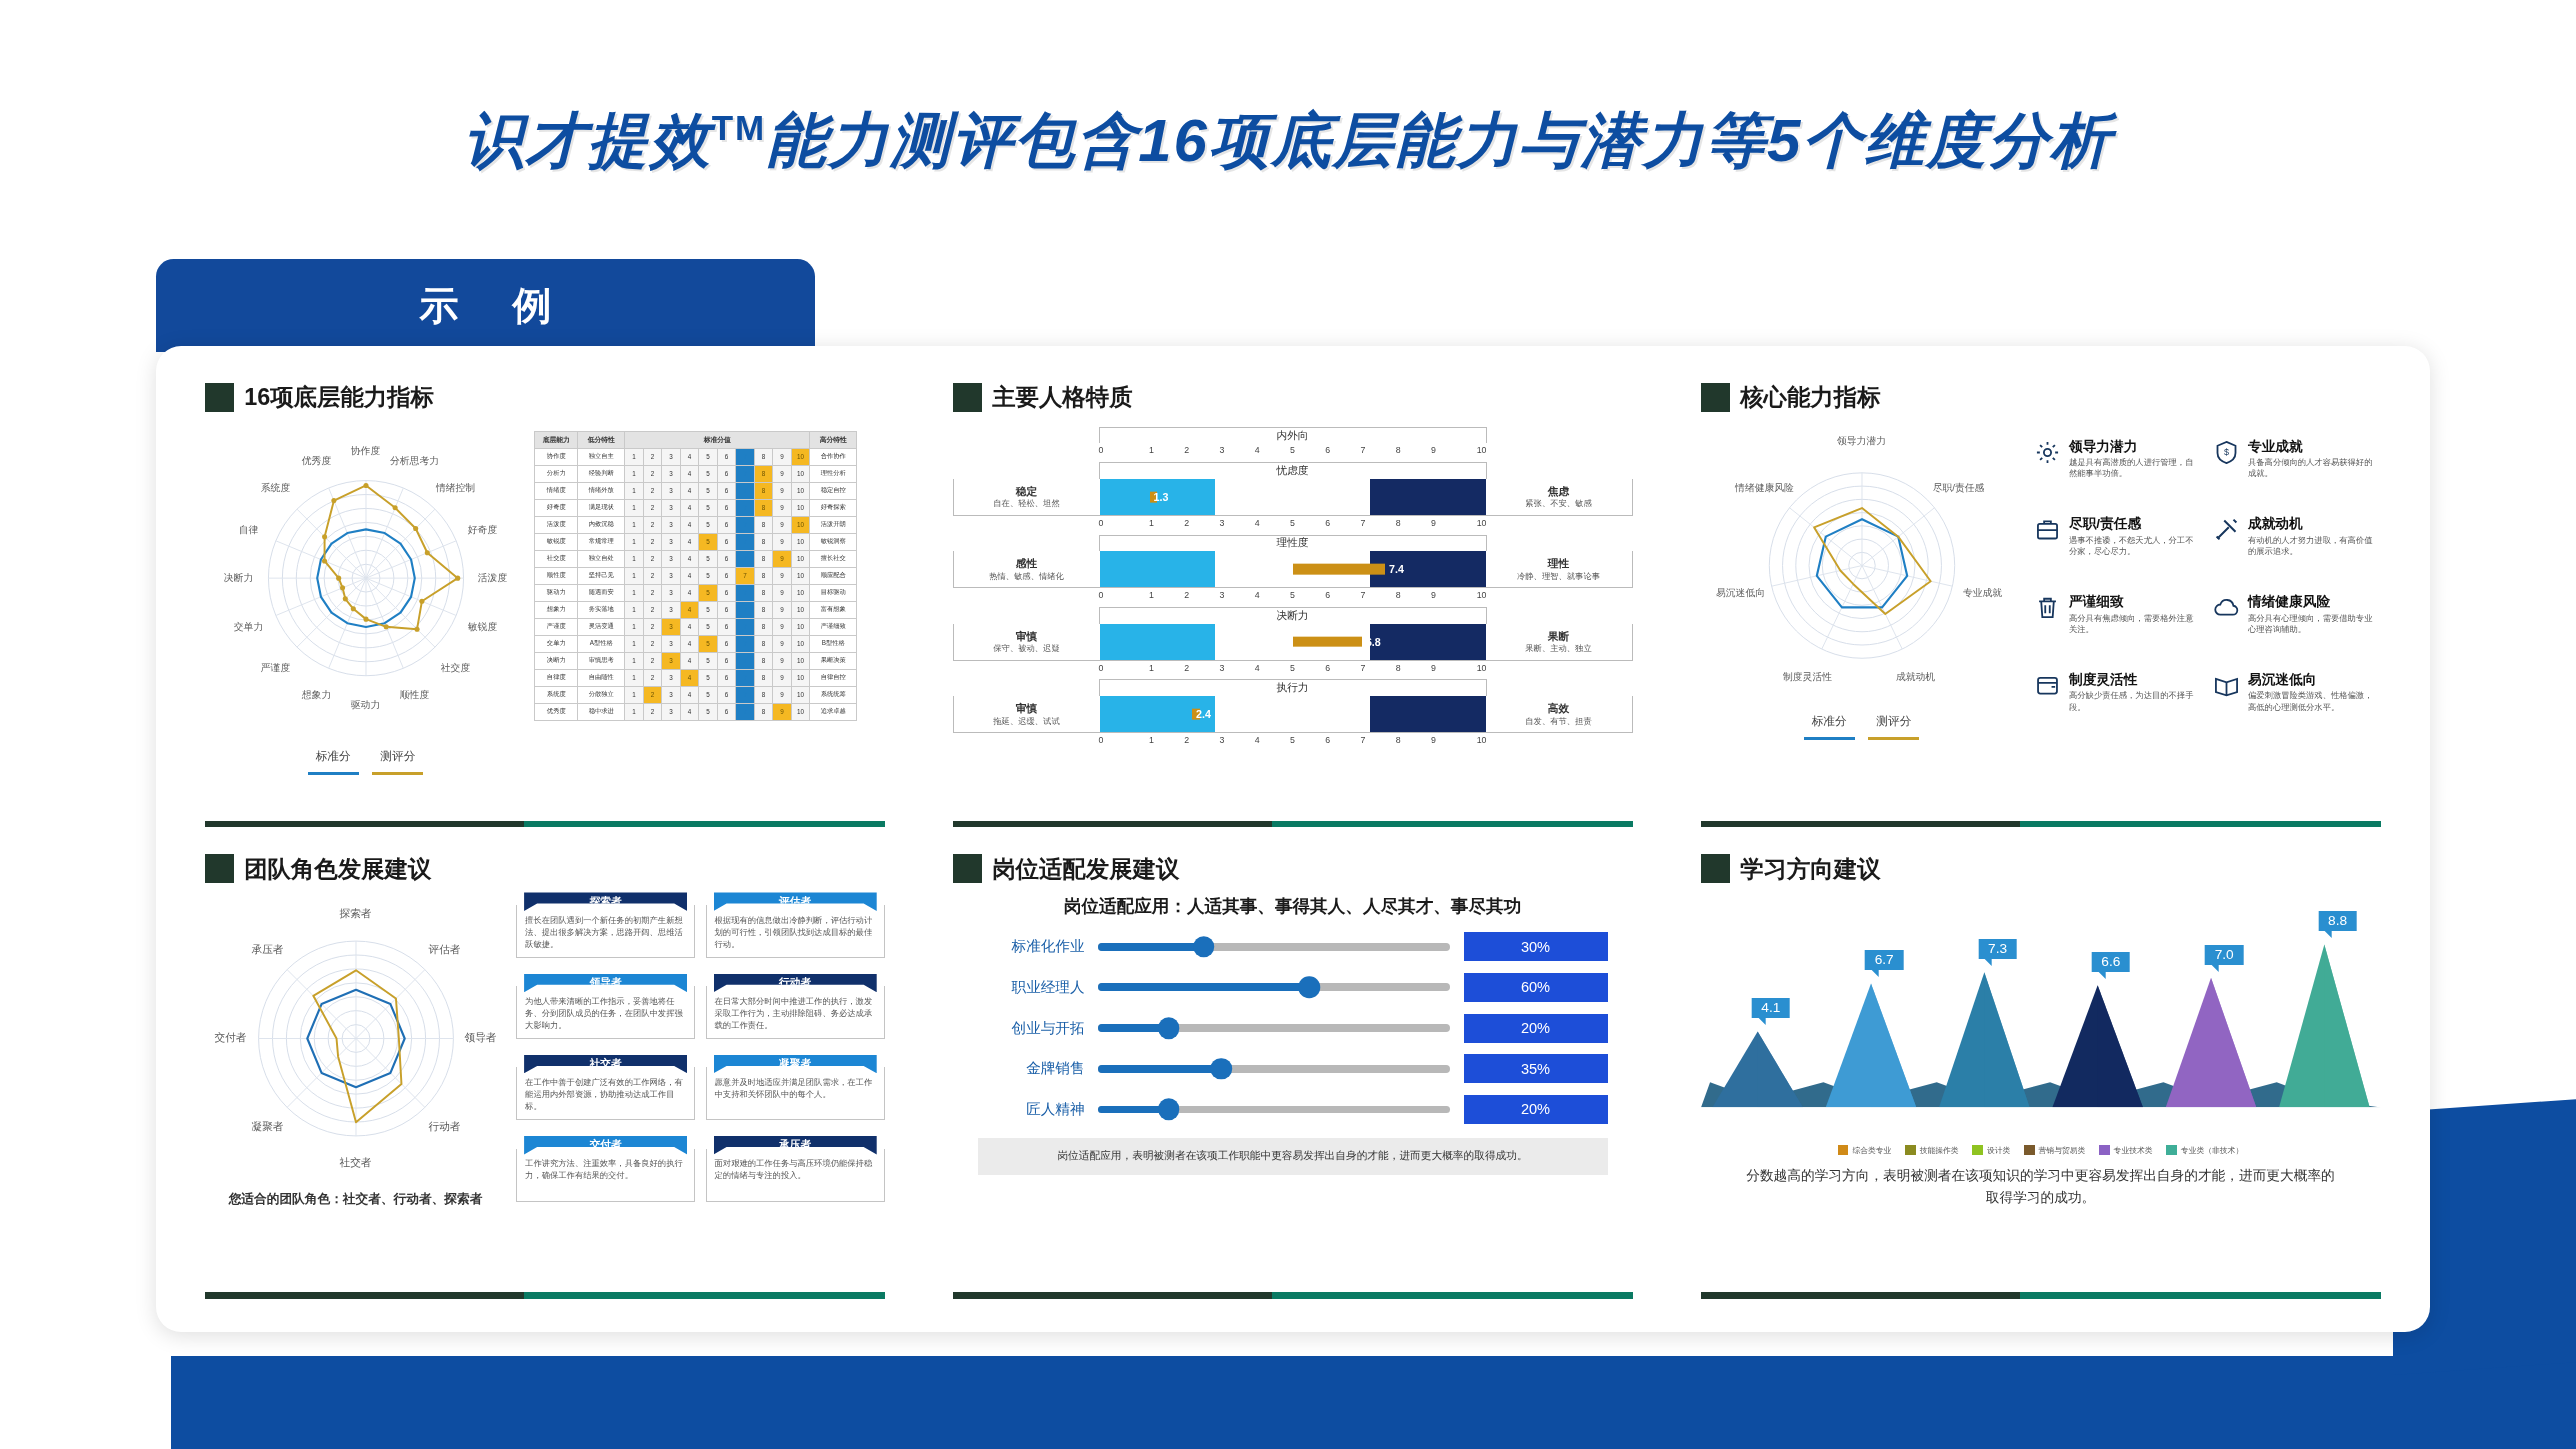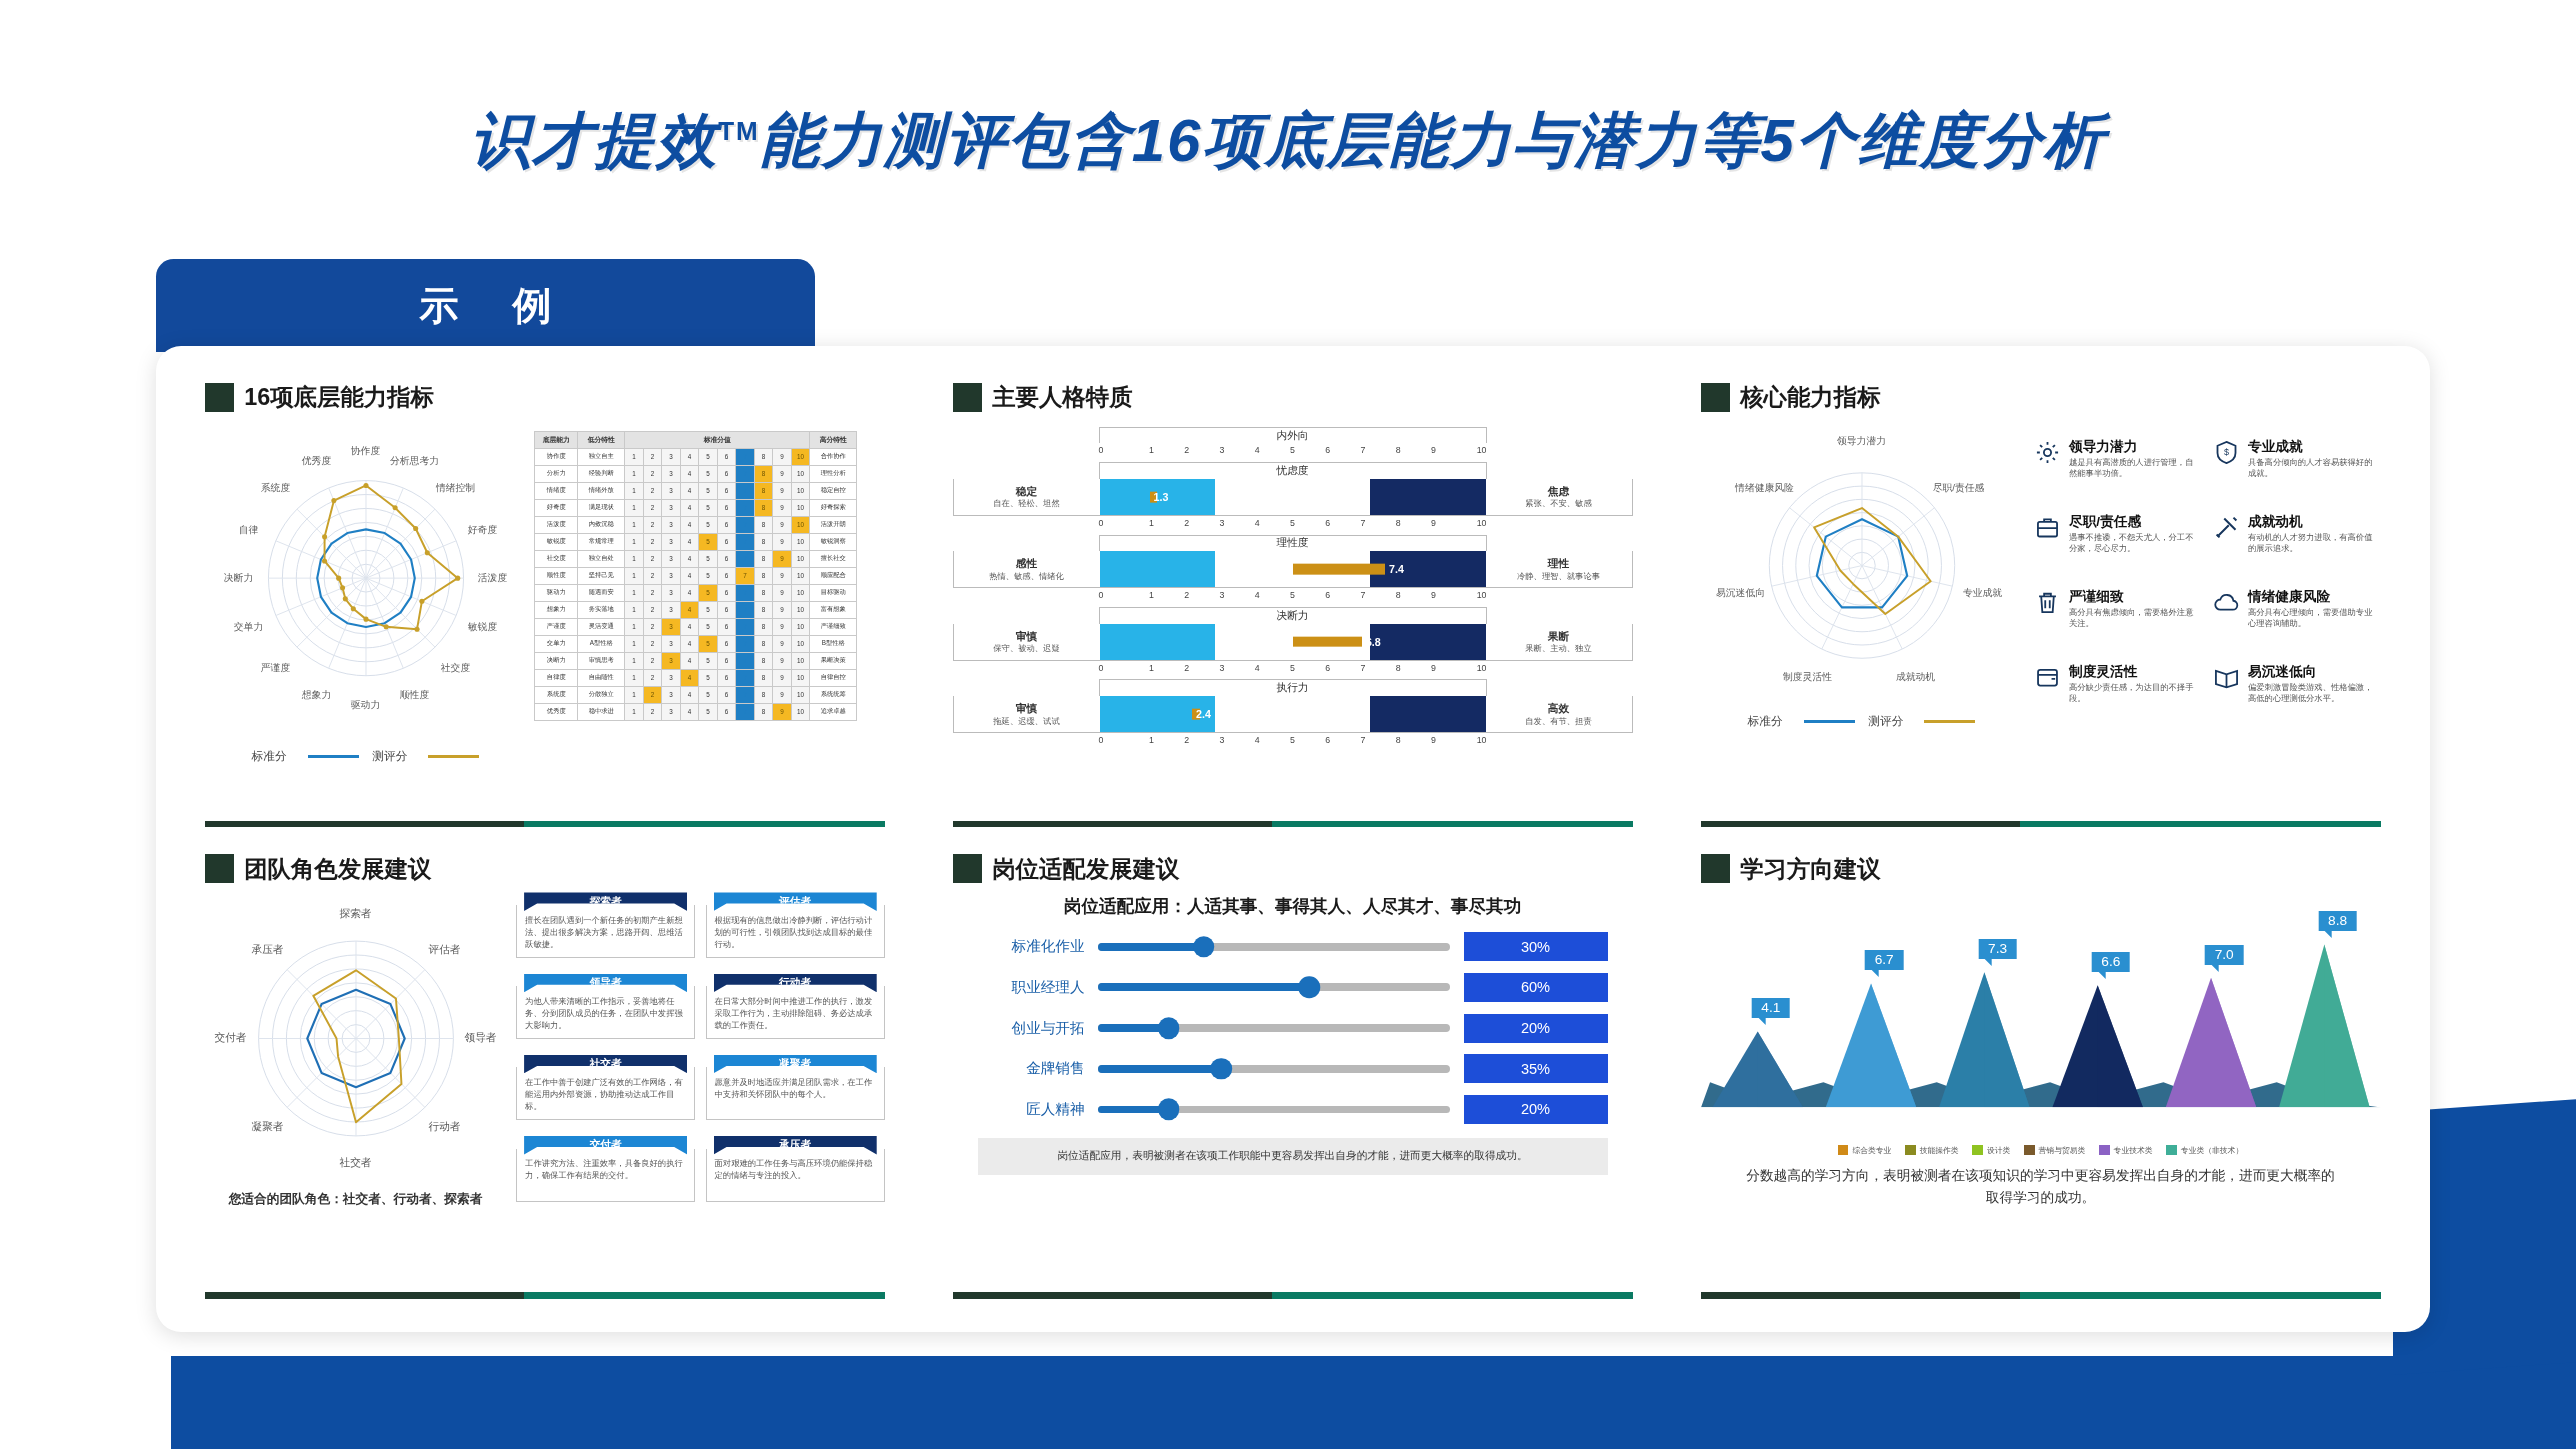--- a/index.html
+++ b/index.html
@@ -28,21 +28,21 @@
   
   .page-title {
     position: absolute; left: 0; top: 101px; width: 2576px;
     text-align: center;
     font-size: 60px; font-weight: bold; font-style: italic;
     letter-spacing: 2px;
     color: #0d4da1;
     white-space: nowrap;
     text-shadow: 2px 2px 0 rgba(180,180,180,0.35);
   }
-  .page-title sup { font-size: 26px; vertical-align: super; font-style: normal; }
+  .page-title sup { font-size: 35px; vertical-align: super; font-style: normal; }
 
   
   .example-tab {
     position: absolute; left: 156px; top: 259px;
     width: 659px; height: 93px;
     background: #12499b;
     border-radius: 17.6px 17.6px 0 0;
     display: flex; align-items: center; justify-content: center;
   }
   .example-tab .lbl {
@@ -79,21 +79,21 @@
   .panel-rule .a { width: 47%; background: #21382c; }
   .panel-rule .b { flex: 1; background: #0a7a63; }
 
   
   .radar-wrap { position: relative; }
   .radar-lbl {
     position: absolute; font-size: 10.7px; color: #5b5b5b;
     white-space: nowrap; transform: translate(-50%,-50%);
   }
   .legend-row { display: flex; align-items: center; justify-content: center; gap: 13.7px; font-size: 11.7px; color: #444; }
-  .legend-row .li { display: flex; align-items: center; gap: 21px; }
+  .legend-row .li { display: flex; align-items: center; gap: 8px; flex-direction: column; }
   .legend-row .ln { width: 51px; height: 2.9px; display: inline-block; }
 
   
   .cap-table { border-collapse: collapse; font-size: 6.3px; color: #333; }
   .cap-table td, .cap-table th {
     border: 1px solid #c9c9c9; text-align: center;
     padding: 0; height: 17px; font-weight: normal;
   }
   .cap-table th { background: #e3e3e3; font-weight: bold; font-size: 6.8px; }
   .cap-table td.name { width: 43px; background: #fff; }

